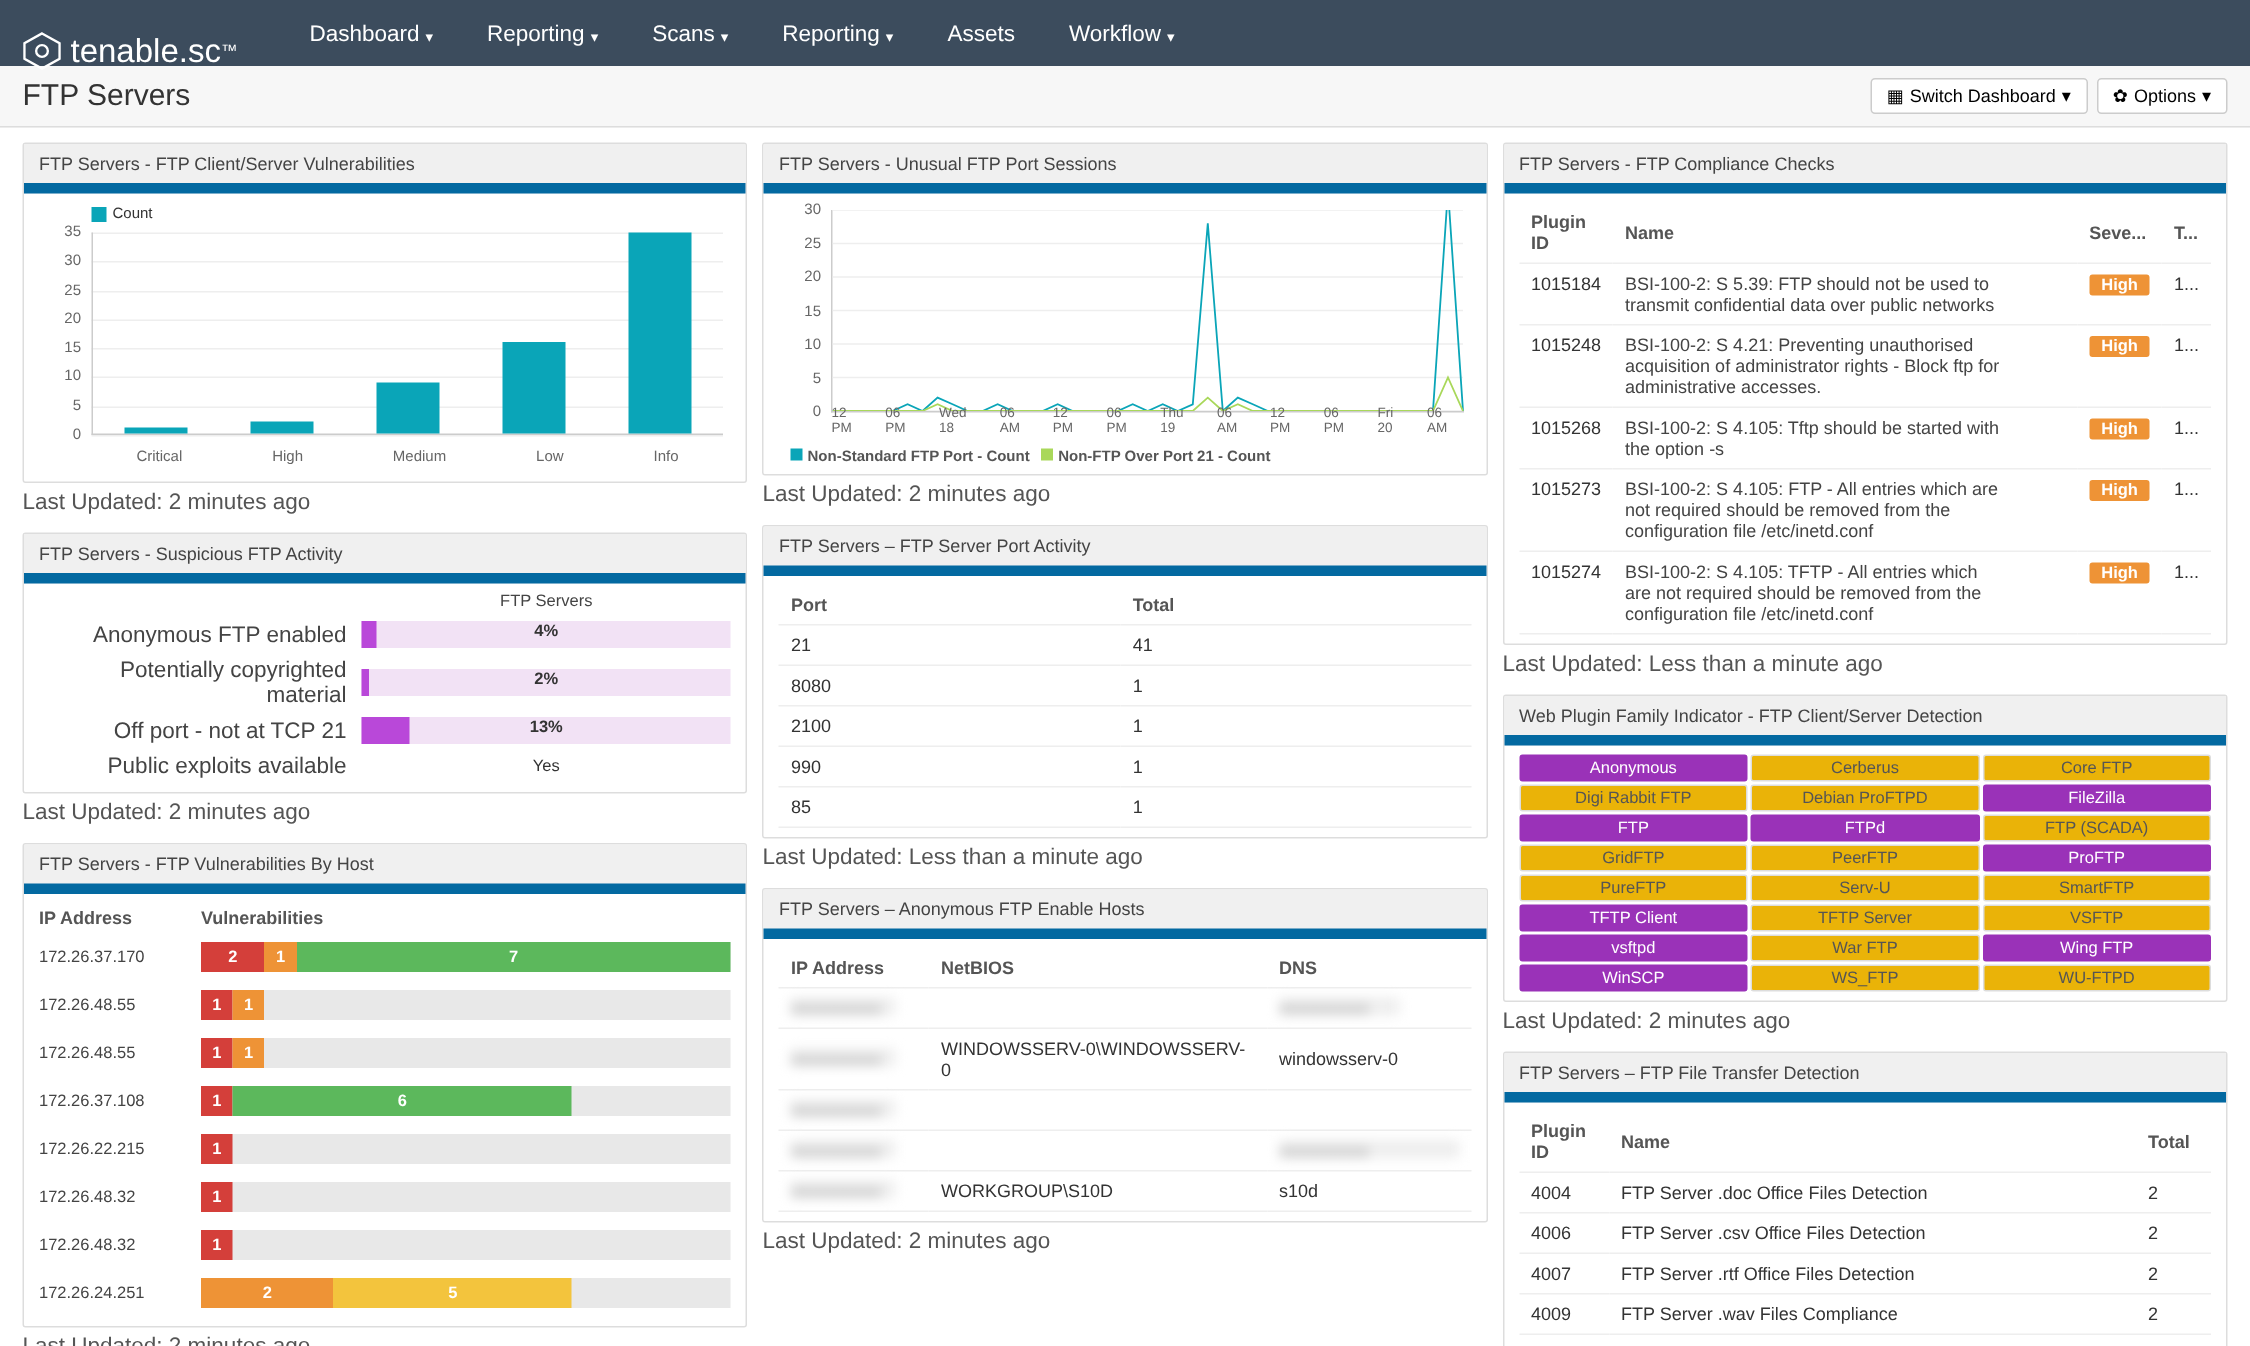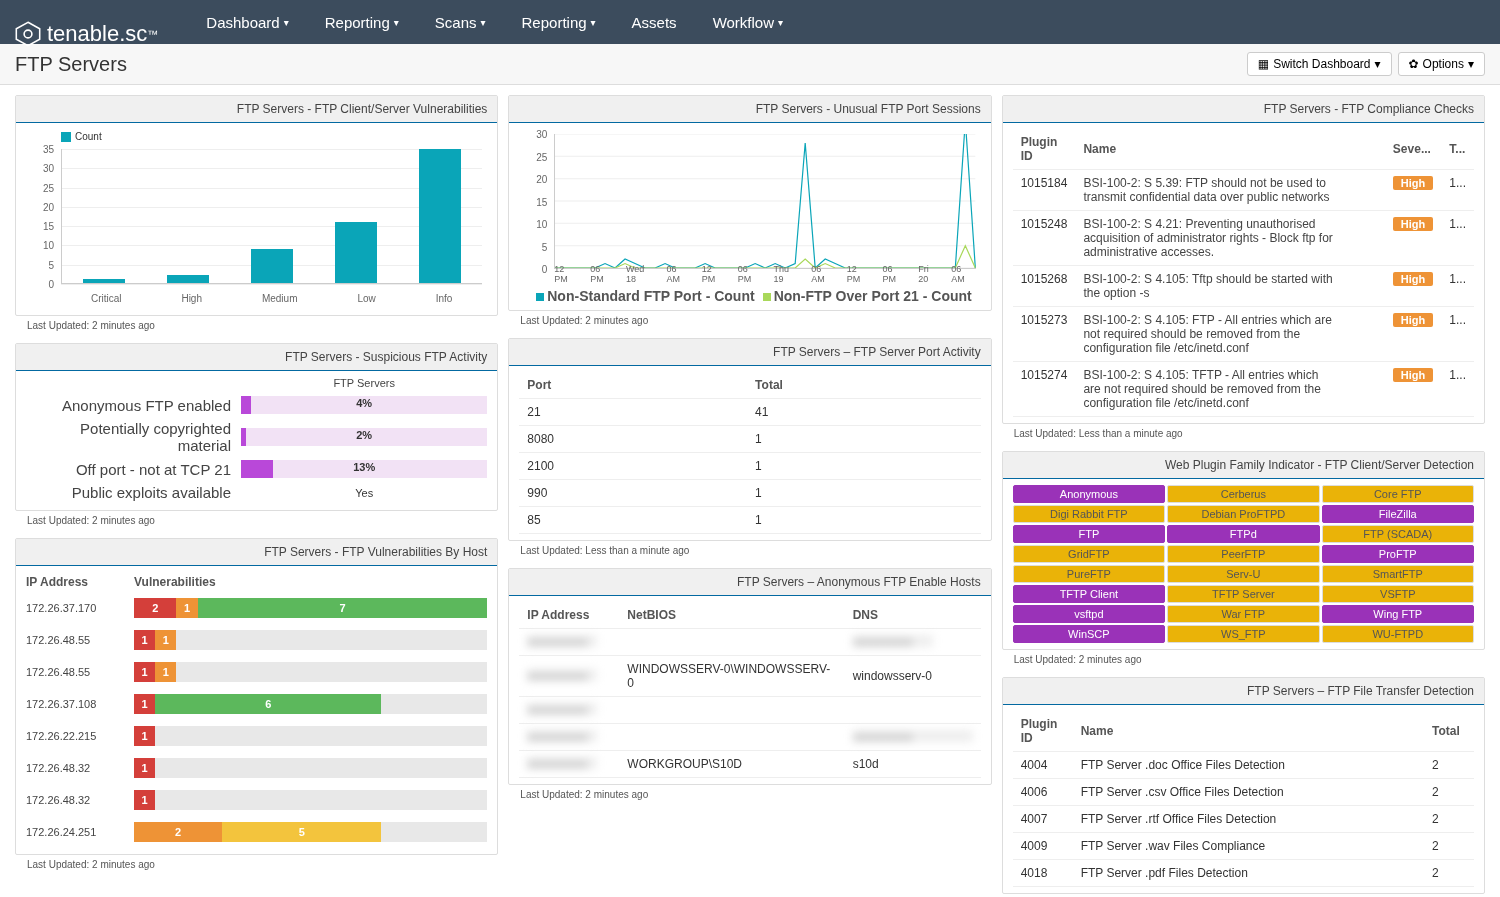--- a/index.html
+++ b/index.html
@@ -1,48 +1,48 @@
 <!DOCTYPE html>
 <html><head>
 <meta charset="utf-8">
 <style>
 * { box-sizing: border-box; margin: 0; padding: 0; }
 body { font-family: Arial, Helvetica, sans-serif; font-size: 12px; color: #333; background: #fff; }
 .navbar { background: #3c4c5d; display: flex; align-items: center; padding: 0 15px; height: 44px; }
 .logo { display: flex; align-items: center; color: #fff; font-size: 22px; font-weight: 300; margin-right: 30px; margin-top: 23px; }
 .logo svg { margin-right: 6px; }
 .nav-items { display: flex; }
-.nav-item { color: #fff; padding: 0 18px; font-size: 15px; display: flex; align-items: center; cursor: pointer; }
+.nav-item { color: #fff; padding: 0 18px; font-size: 15px; display: flex; align-items: flex-end; cursor: pointer; }
 .nav-item .caret { margin-left: 4px; font-size: 10px; }
 .subheader { background: #f7f7f7; border-bottom: 1px solid #ddd; padding: 8px 15px; display: flex; justify-content: space-between; align-items: center; }
 .page-title { font-size: 20px; font-weight: 400; color: #333; }
 .header-buttons { display: flex; gap: 6px; }
 .btn { background: #fff; border: 1px solid #ccc; border-radius: 3px; padding: 4px 10px; font-size: 12px; cursor: pointer; display: flex; align-items: center; gap: 4px; }
 .dashboard-grid { display: grid; grid-template-columns: 1fr 1fr 1fr; gap: 10px; padding: 10px 15px; }
 .col { display: flex; flex-direction: column; gap: 8px; }
 .panel { border: 1px solid #ddd; border-radius: 2px; }
-.panel-header { background: #f0f0f0; border-bottom: 1px solid #0369a1; padding: 6px 10px; font-size: 12px; color: #444; text-align: right; }
+.panel-header { background: #f0f0f0; border-bottom: 7px solid #0369a1; padding: 6px 10px; font-size: 12px; color: #444; }
 .panel-body { padding: 6px 10px; }
-.panel-footer { padding: 4px 0px; font-size: 10px; color: #555; margin-left: 12px; }
+.panel-footer { padding: 4px 0px; font-size: 15px; color: #555; }
 .barchart { position: relative; height: 180px; }
 .bars-area { position: absolute; left: 35px; right: 5px; top: 20px; bottom: 25px; display: flex; align-items: flex-end; justify-content: space-around; border-left: 1px solid #ccc; border-bottom: 1px solid #ccc; }
 .bar { width: 42px; background: #0aa5b8; }
 .bar-gridlines { position: absolute; left: 35px; right: 5px; top: 20px; bottom: 25px; }
 .gridline { position: absolute; left: 0; right: 0; border-top: 1px solid #eee; }
 .bar-xlabels { position: absolute; left: 35px; right: 5px; bottom: 5px; display: flex; justify-content: space-around; font-size: 10px; color: #666; }
 .bar-ylabels { position: absolute; left: 0; top: 20px; bottom: 25px; width: 30px; }
 .bar-ylabel { position: absolute; right: 2px; font-size: 10px; color: #666; transform: translateY(-50%); }
 .legend-top { position: absolute; left: 35px; top: 2px; display: flex; align-items: center; gap: 4px; font-size: 10px; }
 .legend-swatch { width: 10px; height: 10px; display: inline-block; }
 .linechart { position: relative; height: 175px; }
 .line-svg { position: absolute; left: 35px; right: 5px; top: 5px; bottom: 35px; width: calc(100% - 40px); height: 135px; border-left: 1px solid #ccc; border-bottom: 1px solid #ccc; }
 .line-ylabels { position: absolute; left: 0; top: 5px; width: 30px; height: 135px; }
 .line-ylabel { position: absolute; right: 2px; font-size: 10px; color: #666; transform: translateY(-50%); }
 .line-xlabels { position: absolute; left: 35px; right: 5px; bottom: 20px; font-size: 9px; color: #666; display: flex; justify-content: space-between; gap: 11px; }
-.line-legend { position: absolute; left: 0; right: 0; bottom: 0; text-align: center; font-size: 14px; font-weight: bold; color: #555; }
+.line-legend { position: absolute; left: 0; right: 0; bottom: 0; font-size: 10px; font-weight: bold; color: #555; }
 .line-legend-swatch { display: inline-block; width: 8px; height: 8px; margin: 0 3px 0 8px; }
 table.data { width: 100%; border-collapse: collapse; }
 table.data th, table.data td { text-align: left; padding: 6px 8px; border-bottom: 1px solid #eee; font-size: 12px; }
 table.data th { color: #555; font-weight: 600; }
 .right { text-align: left; }
 .susp-row { display: flex; align-items: center; padding: 3px 0; }
 .susp-label { width: 215px; text-align: right; padding-right: 10px; font-size: 15px; color: #444; }
 .susp-bar-wrap { flex: 1; background: #f2e2f5; height: 18px; position: relative; }
 .susp-bar { background: #b948d9; height: 100%; }
 .susp-val { position: absolute; left: 50%; top: 1px; transform: translateX(-50%); font-size: 11px; color: #333; font-weight: bold; }

